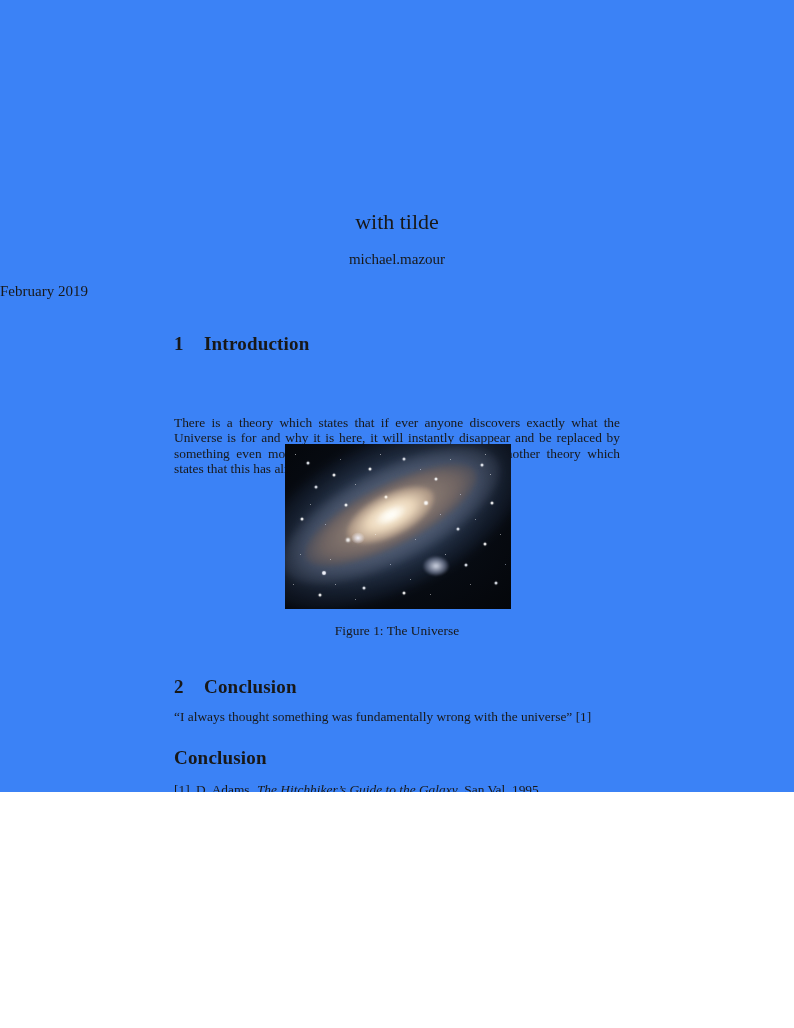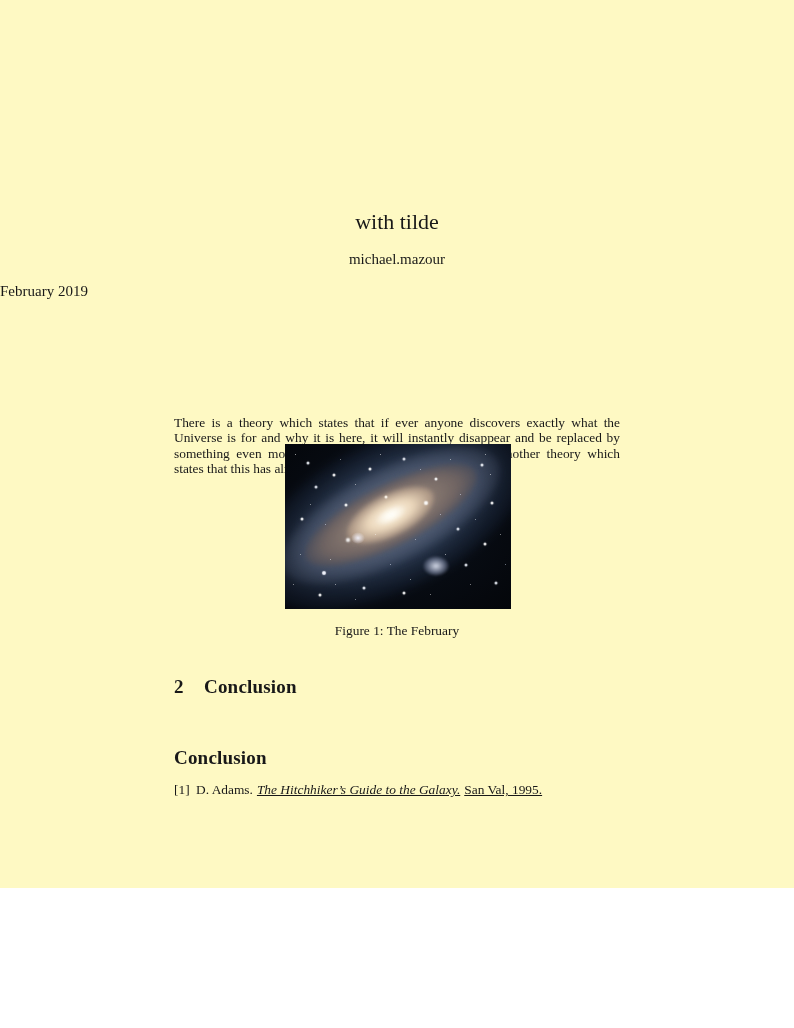--- a/index.html
+++ b/index.html
@@ -1,20 +1,20 @@
 <!DOCTYPE html>
 <html><head>
 <meta charset="utf-8">
 <style>
   html, body { margin: 0; padding: 0; background: #ffffff; }
   .page {
     position: relative;
     width: 794px;
-    height: 888px;
-    background: #fef9c3;
+    height: 792px;
+    background: #3b82f6;
     font-family: "Liberation Serif", "DejaVu Serif", serif;
     color: #181818;
     overflow: hidden;
   }
   .doc-title {
     position: absolute; top: 208px; left: 0; width: 794px;
     text-align: center; font-size: 22px; line-height: 27px;
   }
   .doc-author {
     position: absolute; top: 251px; left: 0; width: 794px;
@@ -138,41 +138,45 @@
 </style>
 </head>
 <body>
 
 <div class="page">
 
   <div class="doc-title">with tilde</div>
   <div class="doc-author">michael.mazour</div>
   <div class="doc-date">February 2019</div>
 
+  <div class="sec-heading heading-1">
+    <span class="sec-num">1</span><span>Introduction</span>
+  </div>
 
   <div class="body-par intro-par">There is a theory which states that if ever anyone discovers exactly what the Universe is for and why it is here, it will instantly disappear and be replaced by something even more bizarre and inexplicable. There is another theory which states that this has already happened.</div>
 
   <div class="figure-image">
     <div class="g-halo"></div>
     <div class="g-disk"></div>
     <div class="g-dust"></div>
     <div class="g-core"></div>
     <div class="g-core-spot"></div>
     <div class="g-companion"></div>
     <div class="g-blob"></div>
     <div class="stars-bright"></div>
     <div class="stars-faint"></div>
   </div>
 
-  <div class="figure-caption">Figure 1: The February</div>
+  <div class="figure-caption">Figure 1: The Universe</div>
 
   <div class="sec-heading heading-2">
     <span class="sec-num">2</span><span>Conclusion</span>
   </div>
 
+  <div class="body-par conclusion-par">“I always thought something was fundamentally wrong with the universe” [1]</div>
 
   <div class="sec-heading heading-refs">Conclusion</div>
 
   <div class="reference-entry">
     <span class="ref-label">[1]</span><span>D. Adams.</span><span class="ref-part ref-title">The Hitchhiker’s Guide to the Galaxy.</span><span class="ref-part">San Val, 1995.</span>
   </div>
 
   <div class="page-number">1</div>
 
 </div>

